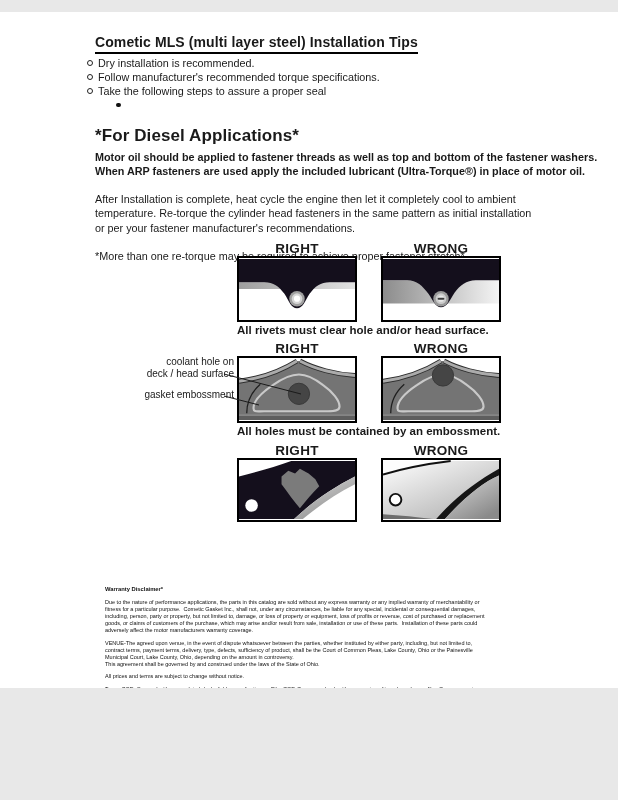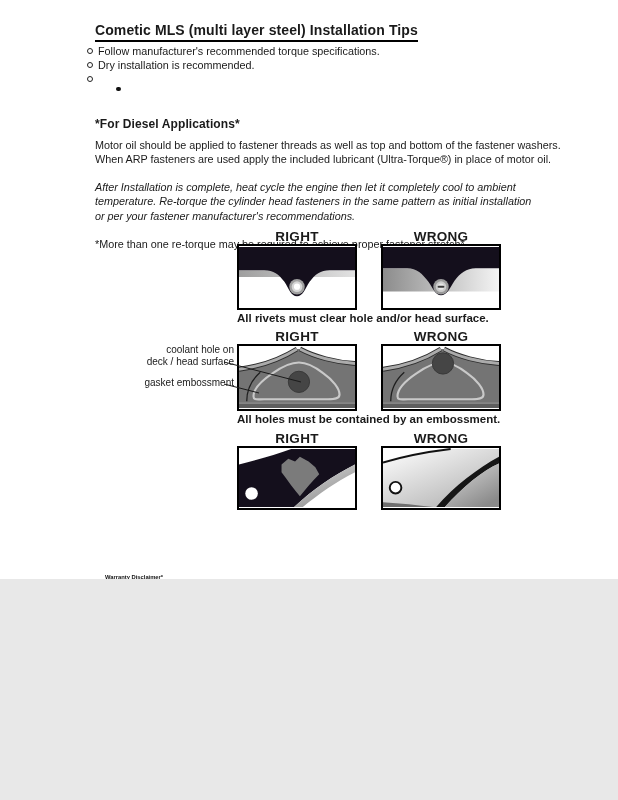--- a/index.html
+++ b/index.html
@@ -1,37 +1,37 @@
 <!DOCTYPE html>
 <html><head>
 <meta charset="utf-8">
 <style>
   html,body{margin:0;padding:0;background:#e8e8e8;}
   #page{
-    position:relative;width:618px;height:579px;background:#ffffff;
+    position:relative;width:618px;height:676px;background:#ffffff;
     font-family:"Liberation Sans","DejaVu Sans",sans-serif;color:#1a1a1a;
-    overflow:hidden;margin:0 auto;
+    overflow:hidden;margin:12px auto;
   }
   .pre{white-space:pre;}
   
   .title{
     position:absolute;left:95px;top:22px;font-size:14px;font-weight:bold;
     border-bottom:2px solid #000;padding-bottom:2px;letter-spacing:.1px;
   }
   
   .bullets{position:absolute;left:87px;top:44px;font-size:10.8px;line-height:14px;}
   .brow{display:flex;align-items:flex-start;}
   .odot{width:4px;height:4px;border:1px solid #222;border-radius:50%;margin:4px 5px 0 0;flex:0 0 auto;}
   .fdot{width:4.5px;height:4.5px;background:#111;border-radius:50%;margin:4.5px 4px 0 0;flex:0 0 auto;}
   .srow{margin-left:29px;}
   
   .diesel{position:absolute;left:95px;top:117px;font-size:10.8px;line-height:14.5px;}
-  .diesel h2{font-size:12px;margin:0;letter-spacing:.1px;}
-  .diesel .p1{margin-top:6px;}
-  .diesel .p2{margin-top:13px;font-style:italic;}
+  .diesel h2{font-size:17px;margin:0;letter-spacing:.1px;}
+  .diesel .p1{margin-top:6px;font-weight:bold;}
+  .diesel .p2{margin-top:13px;}
   .diesel .p3{margin-top:14px;}
   
   .pair{position:absolute;left:237px;}
   .figrow{display:flex;gap:24px;}
   .fig{width:120px;}
   .figlabel{height:15px;text-align:center;font-size:13.5px;font-weight:bold;letter-spacing:.3px;}
   .figimg{box-sizing:border-box;width:120px;border:2px solid #000;display:block;background:#fff;}
   .caption{margin-top:2px;font-size:11.5px;font-weight:bold;line-height:13.5px;}
   #pair1{top:229px;}
   #pair2{top:329px;}
@@ -51,28 +51,29 @@
 </head>
 <body>
 
 <div id="page">
 
   <div class="title">Cometic MLS (multi layer steel) Installation Tips</div>
 
   <div class="bullets">
     <div class="brow">
       <span class="odot"></span>
-      <span class="pre">Follow manufacturer's recommended torque specifications.</span>
+      <span class="pre">Dry installation is recommended.</span>
     </div>
     <div class="brow">
       <span class="odot"></span>
-      <span class="pre">Dry installation is recommended.</span>
+      <span class="pre">Follow manufacturer's recommended torque specifications.</span>
     </div>
     <div class="brow">
       <span class="odot"></span>
+      <span class="pre">Take the following steps to assure a proper seal</span>
     </div>
     <div class="brow srow">
       <span class="fdot"></span>
     </div>
   </div>
 
   <div class="diesel">
     <h2>*For Diesel Applications*</h2>
     <div class="p1 pre">Motor oil should be applied to fastener threads as well as top and bottom of the fastener washers.
 When ARP fasteners are used apply the included lubricant (Ultra-Torque®) in place of motor oil.</div>

